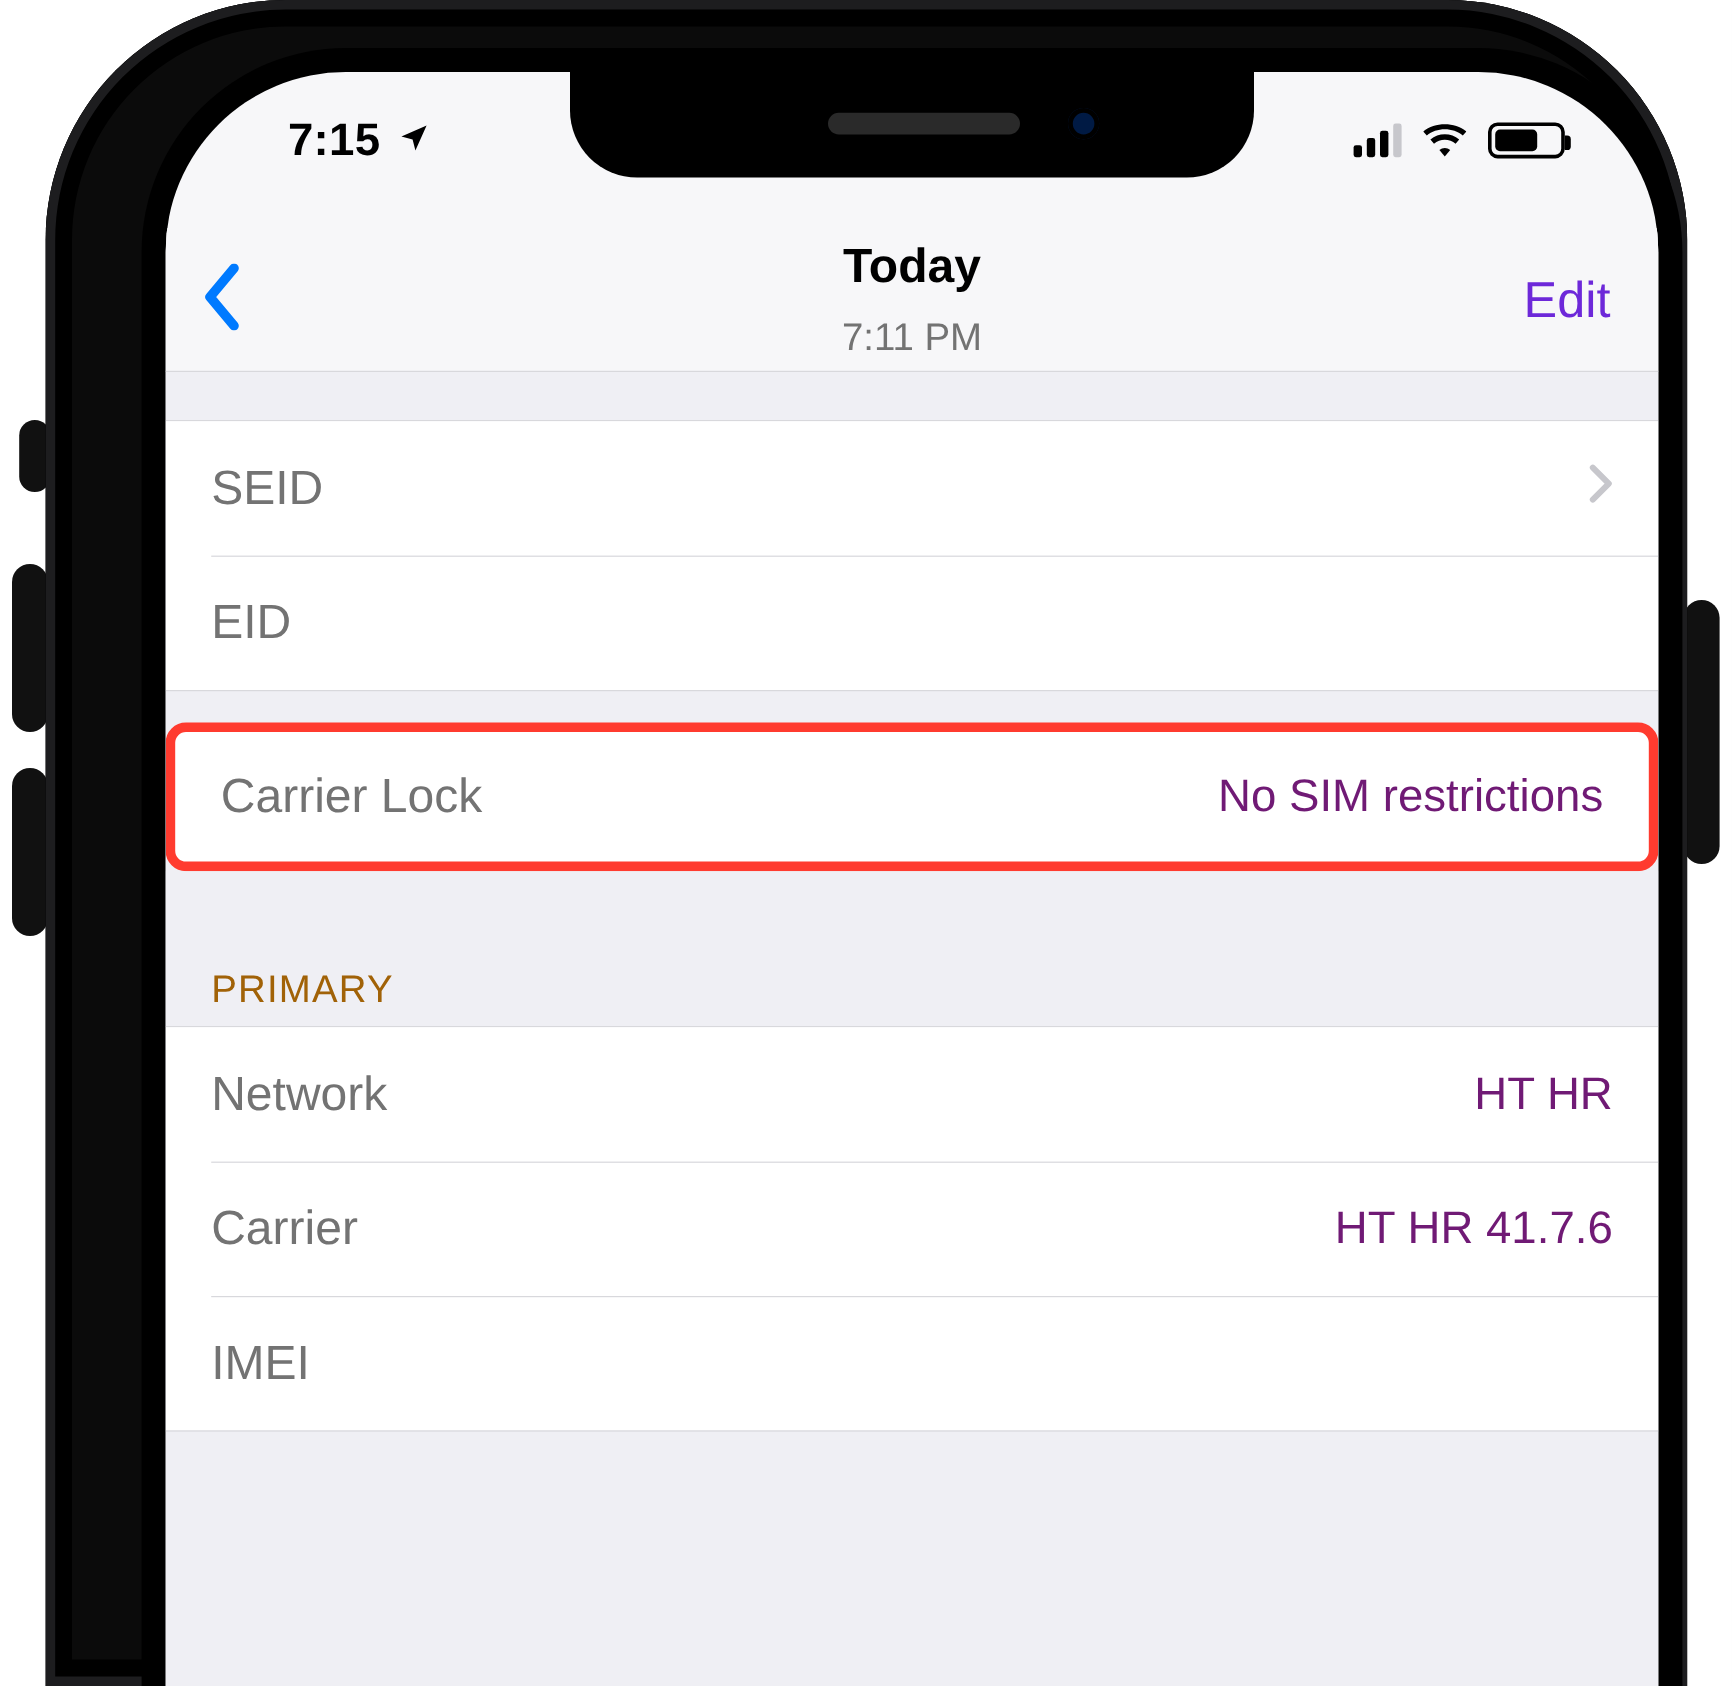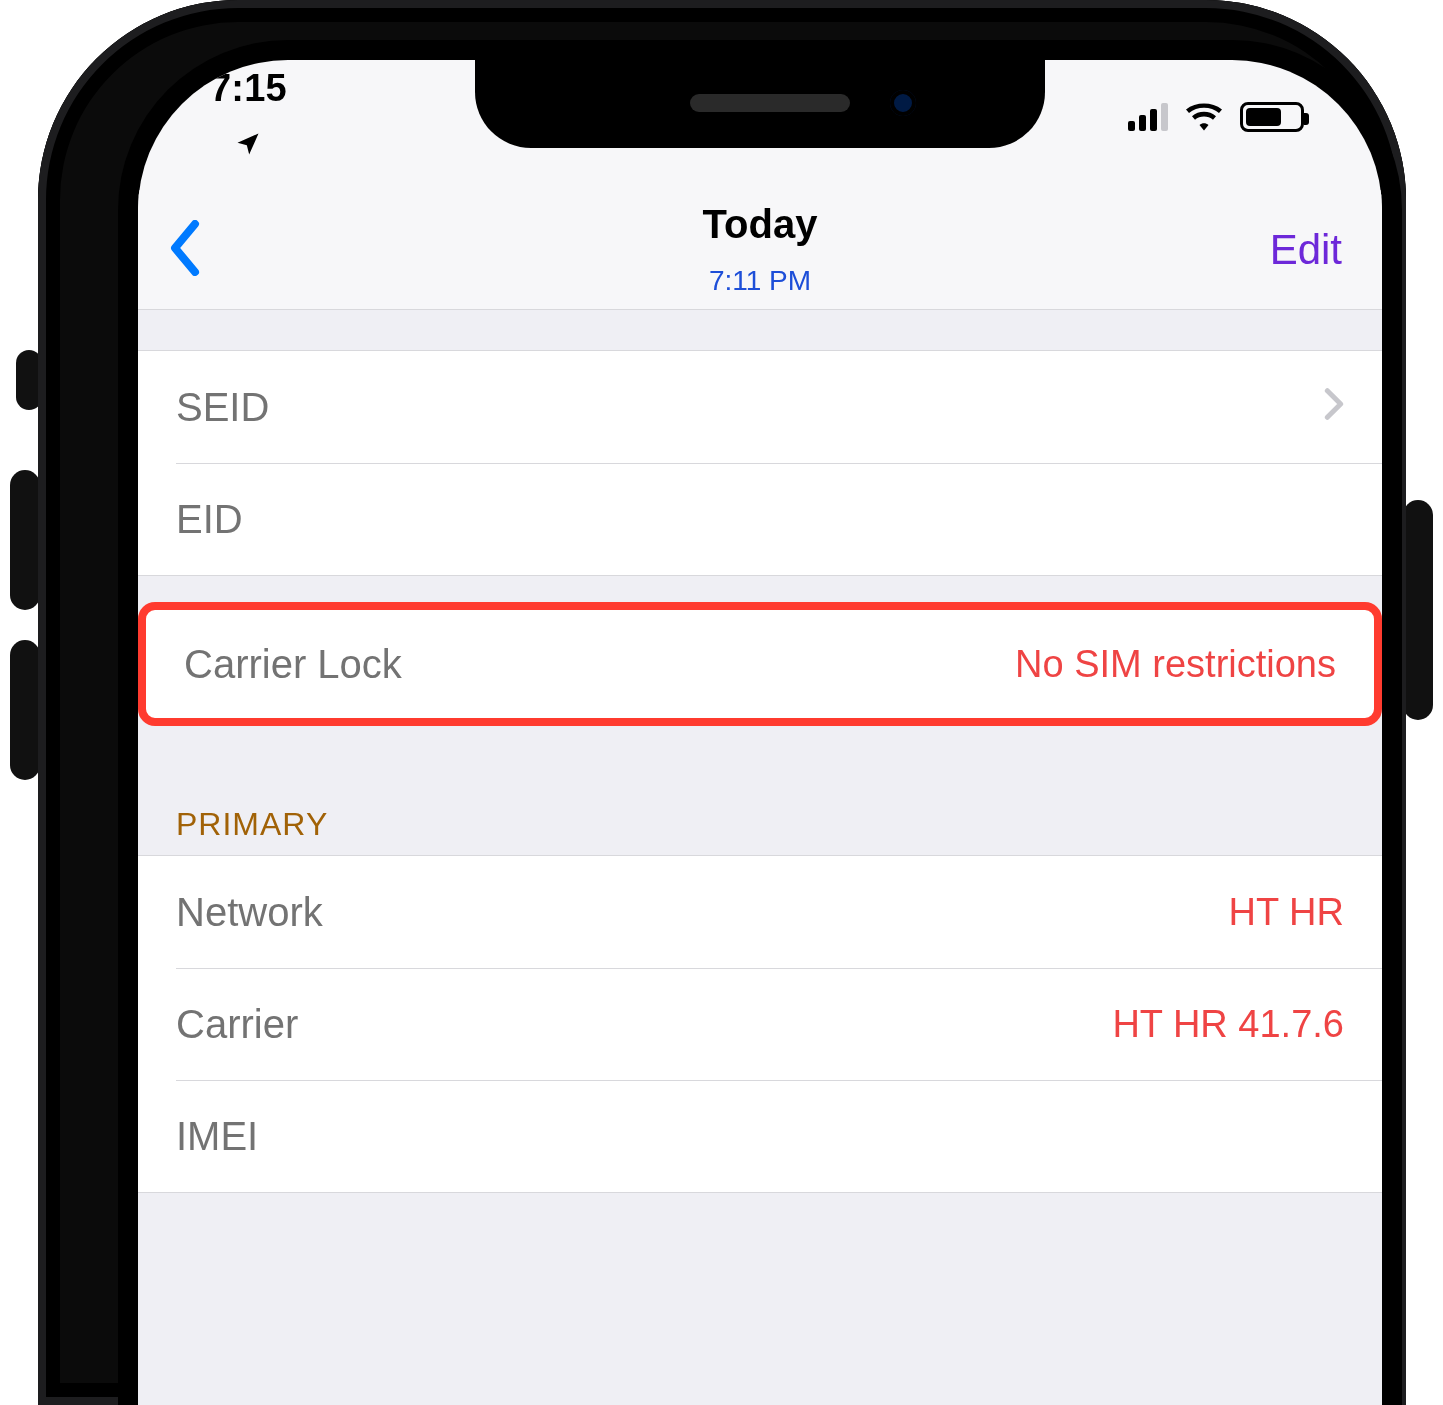--- a/index.html
+++ b/index.html
@@ -85,21 +85,21 @@
     .status-bar {
       position: absolute; top: 30px; left: 0; right: 0;
       height: 54px; display: flex; justify-content: space-between;
       padding: 0 68px;
       align-items: center;
       font-weight: 600;
     }
     .status-left {
       display: flex; gap: 14px; align-items: center;
       font-size: 38px; letter-spacing: 0.2px;
-      color: #000; margin-left: 4px; flex-direction: column;
+      color: #000; margin-left: 34px;
     }
     .status-right {
       display: flex; gap: 18px; align-items: center; margin-right: 10px;
     }
     
     .cell { display: flex; gap: 4px; align-items: flex-end; height: 28px; }
     .cell span { width: 7px; background: #000; border-radius: 2px; }
     .cell span:nth-child(1){height:10px}
     .cell span:nth-child(2){height:16px}
     .cell span:nth-child(3){height:22px}
@@ -124,21 +124,21 @@
       display:flex; align-items:center; justify-content:center;
       border-bottom: 1px solid #d8d8dc;
       background: #f7f7f9;
     }
     .nav-back {
       position:absolute; left: 30px; top: 50%; transform: translateY(-50%);
       color: #007aff;
     }
     .nav-center { text-align:center; }
     .nav-title { font-size: 40px; font-weight:600; color:#000; }
-    .nav-subtitle { font-size: 28px; color:#1d4ed8; margin-top: 18px; }
+    .nav-subtitle { font-size: 32px; color:#737373; margin-top: 18px; }
     .nav-edit {
       position:absolute; right: 40px; top:50%; transform:translateY(-50%);
       color:#6d28d9; font-size: 42px;
     }
 
     
     .content {
       position:absolute; top: 250px; left:0; right:0; bottom:0;
       background: #efeff4;
       overflow:hidden;
@@ -151,21 +151,21 @@
       padding: 0 38px;
       height: 112px;
       font-size: 40px;
       position:relative;
     }
     .row + .row::before {
       content:""; position:absolute; left:38px; right:0; top:0;
       height:1px; background:#d8d8dc;
     }
     .row .label { color:#737373; }
-    .row .value { color:#ef4444; font-size: 38px; }
+    .row .value { color:#701a75; font-size: 38px; }
     .chev { color:#c7c7cc; margin-left: 18px; }
 
     .section-gap { height: 70px; background:#efeff4; }
     .section-header {
       height: 60px; display:flex; align-items:flex-end;
       padding: 0 38px 12px;
       color:#a16207; font-size: 32px; letter-spacing: 1px;
       background:#efeff4;
       border-bottom: 1px solid #d8d8dc;
     }

